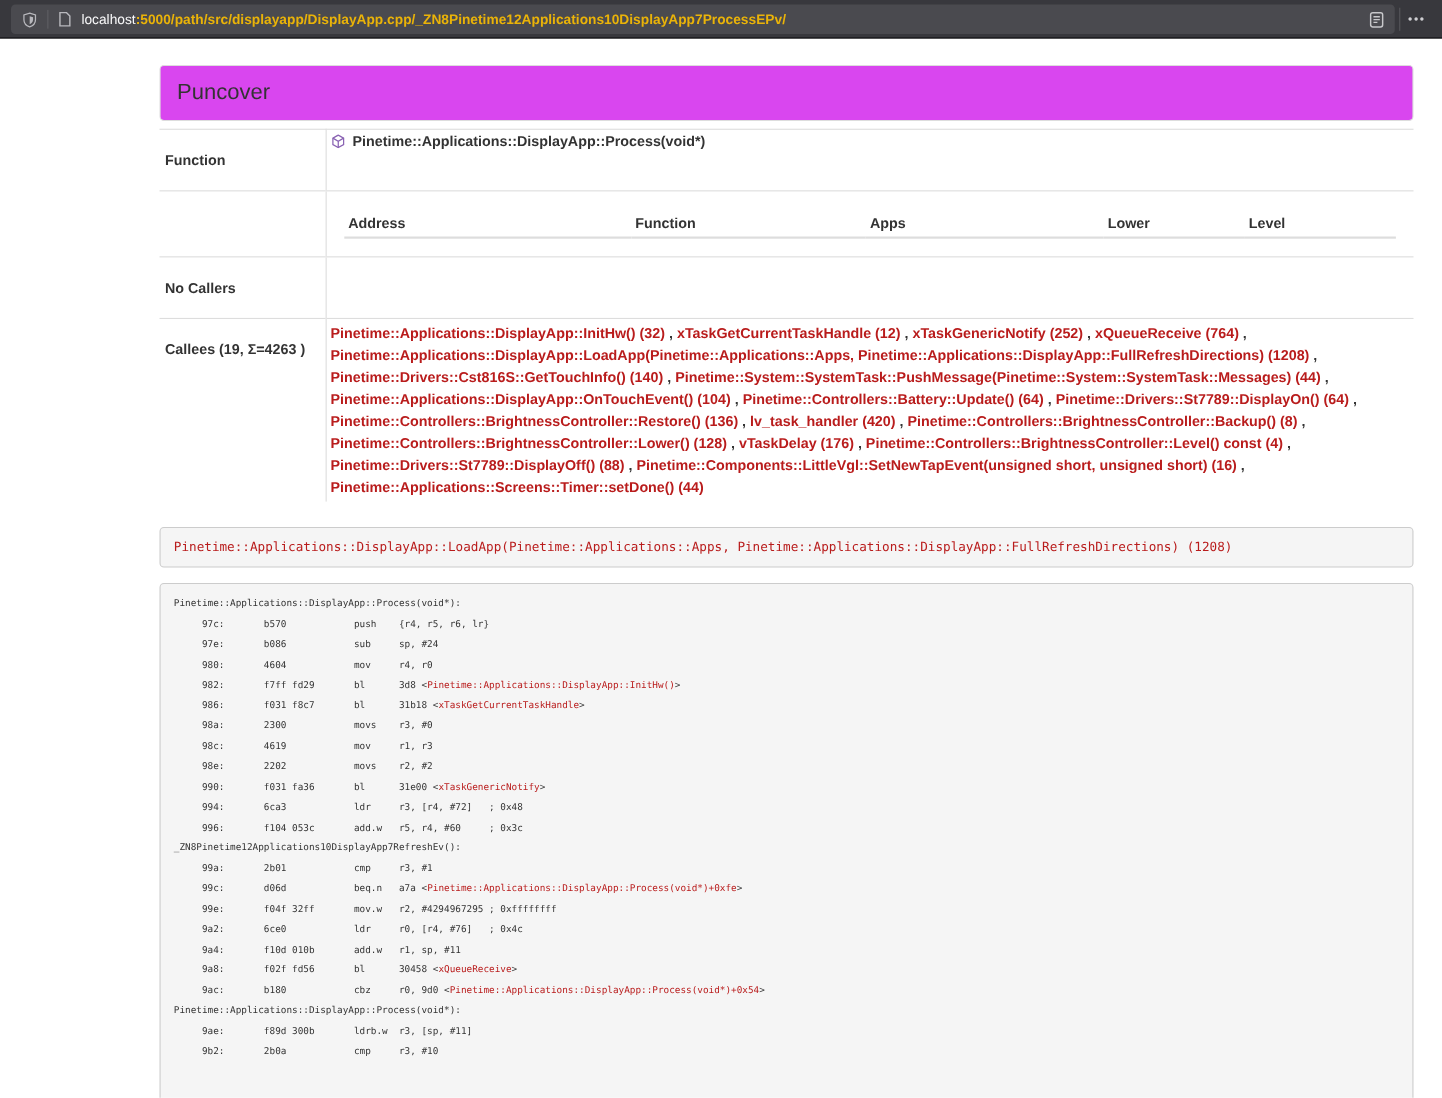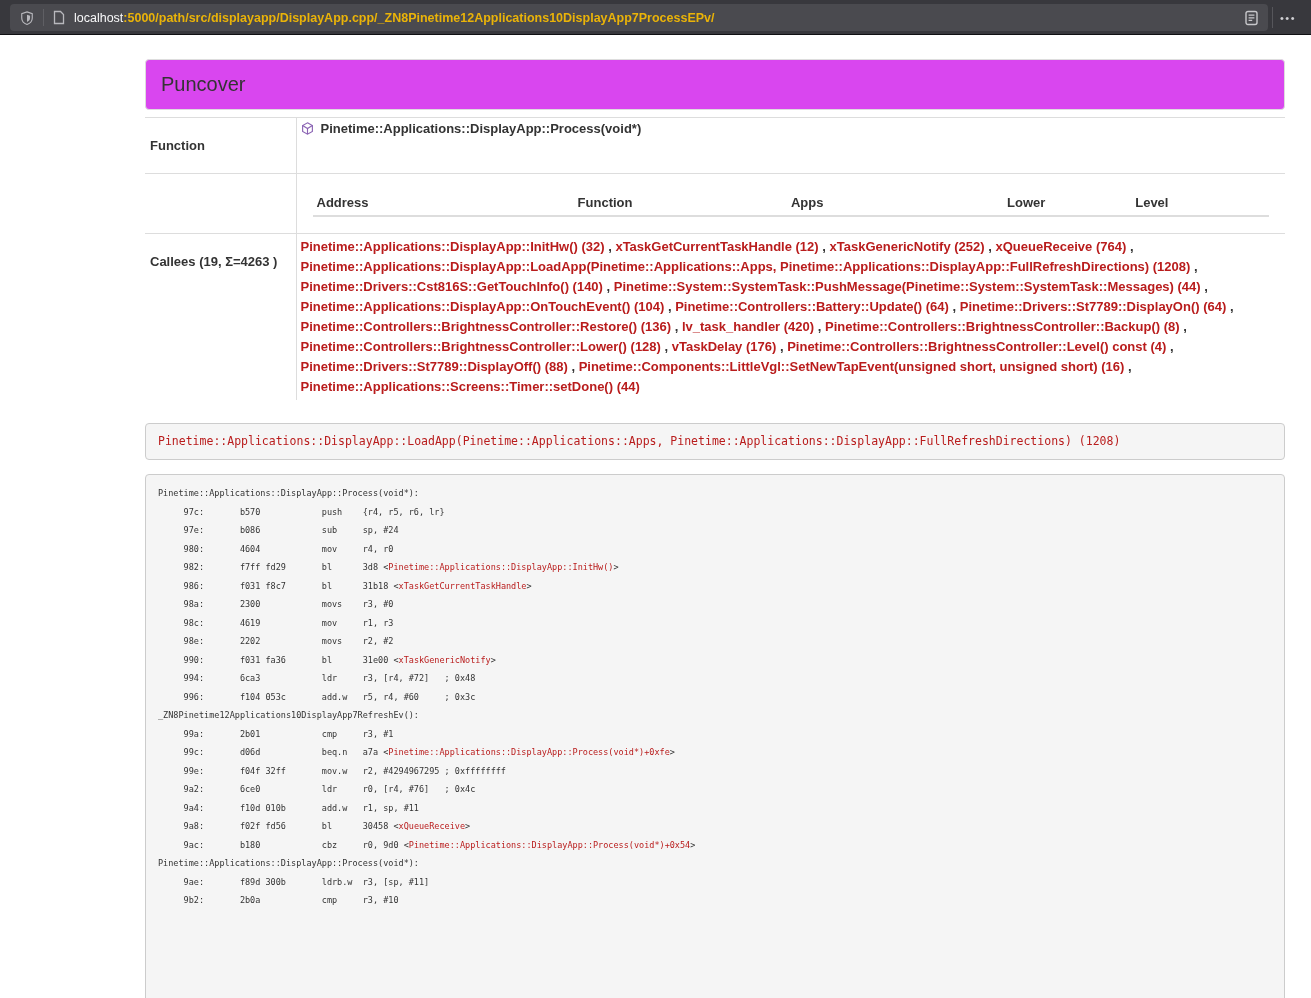--- a/index.html
+++ b/index.html
@@ -119,20 +119,24 @@
                 <th>Function</th>
                 <th>Apps</th>
                 <th>Lower</th>
                 <th>Level</th>
               </tr>
             </tbody>
           </table>
         </td>
       </tr>
       <tr>
+        <th class="rowhead">No Callers</th>
+        <td class="rowval"></td>
+      </tr>
+      <tr>
         <th class="rowhead">Callees (19, Σ=4263 )</th>
         <td class="rowval callees"><a href="#" class="lnk">Pinetime::Applications::DisplayApp::InitHw() (32)</a> , <a href="#" class="lnk">xTaskGetCurrentTaskHandle (12)</a> , <a href="#" class="lnk">xTaskGenericNotify (252)</a> , <a href="#" class="lnk">xQueueReceive (764)</a> , <a href="#" class="lnk">Pinetime::Applications::DisplayApp::LoadApp(Pinetime::Applications::Apps, Pinetime::Applications::DisplayApp::FullRefreshDirections) (1208)</a> , <a href="#" class="lnk">Pinetime::Drivers::Cst816S::GetTouchInfo() (140)</a> , <a href="#" class="lnk">Pinetime::System::SystemTask::PushMessage(Pinetime::System::SystemTask::Messages) (44)</a> , <a href="#" class="lnk">Pinetime::Applications::DisplayApp::OnTouchEvent() (104)</a> , <a href="#" class="lnk">Pinetime::Controllers::Battery::Update() (64)</a> , <a href="#" class="lnk">Pinetime::Drivers::St7789::DisplayOn() (64)</a> , <a href="#" class="lnk">Pinetime::Controllers::BrightnessController::Restore() (136)</a> , <a href="#" class="lnk">lv_task_handler (420)</a> , <a href="#" class="lnk">Pinetime::Controllers::BrightnessController::Backup() (8)</a> , <a href="#" class="lnk">Pinetime::Controllers::BrightnessController::Lower() (128)</a> , <a href="#" class="lnk">vTaskDelay (176)</a> , <a href="#" class="lnk">Pinetime::Controllers::BrightnessController::Level() const (4)</a> , <a href="#" class="lnk">Pinetime::Drivers::St7789::DisplayOff() (88)</a> , <a href="#" class="lnk">Pinetime::Components::LittleVgl::SetNewTapEvent(unsigned short, unsigned short) (16)</a> , <a href="#" class="lnk">Pinetime::Applications::Screens::Timer::setDone() (44)</a></td>
       </tr>
     </tbody>
   </table>
 
   <pre class="hl"><a href="#" class="lnk">Pinetime::Applications::DisplayApp::LoadApp(Pinetime::Applications::Apps, Pinetime::Applications::DisplayApp::FullRefreshDirections) (1208)</a></pre>
 
   <pre class="code">Pinetime::Applications::DisplayApp::Process(void*):
      97c:       b570            push    {r4, r5, r6, lr}

